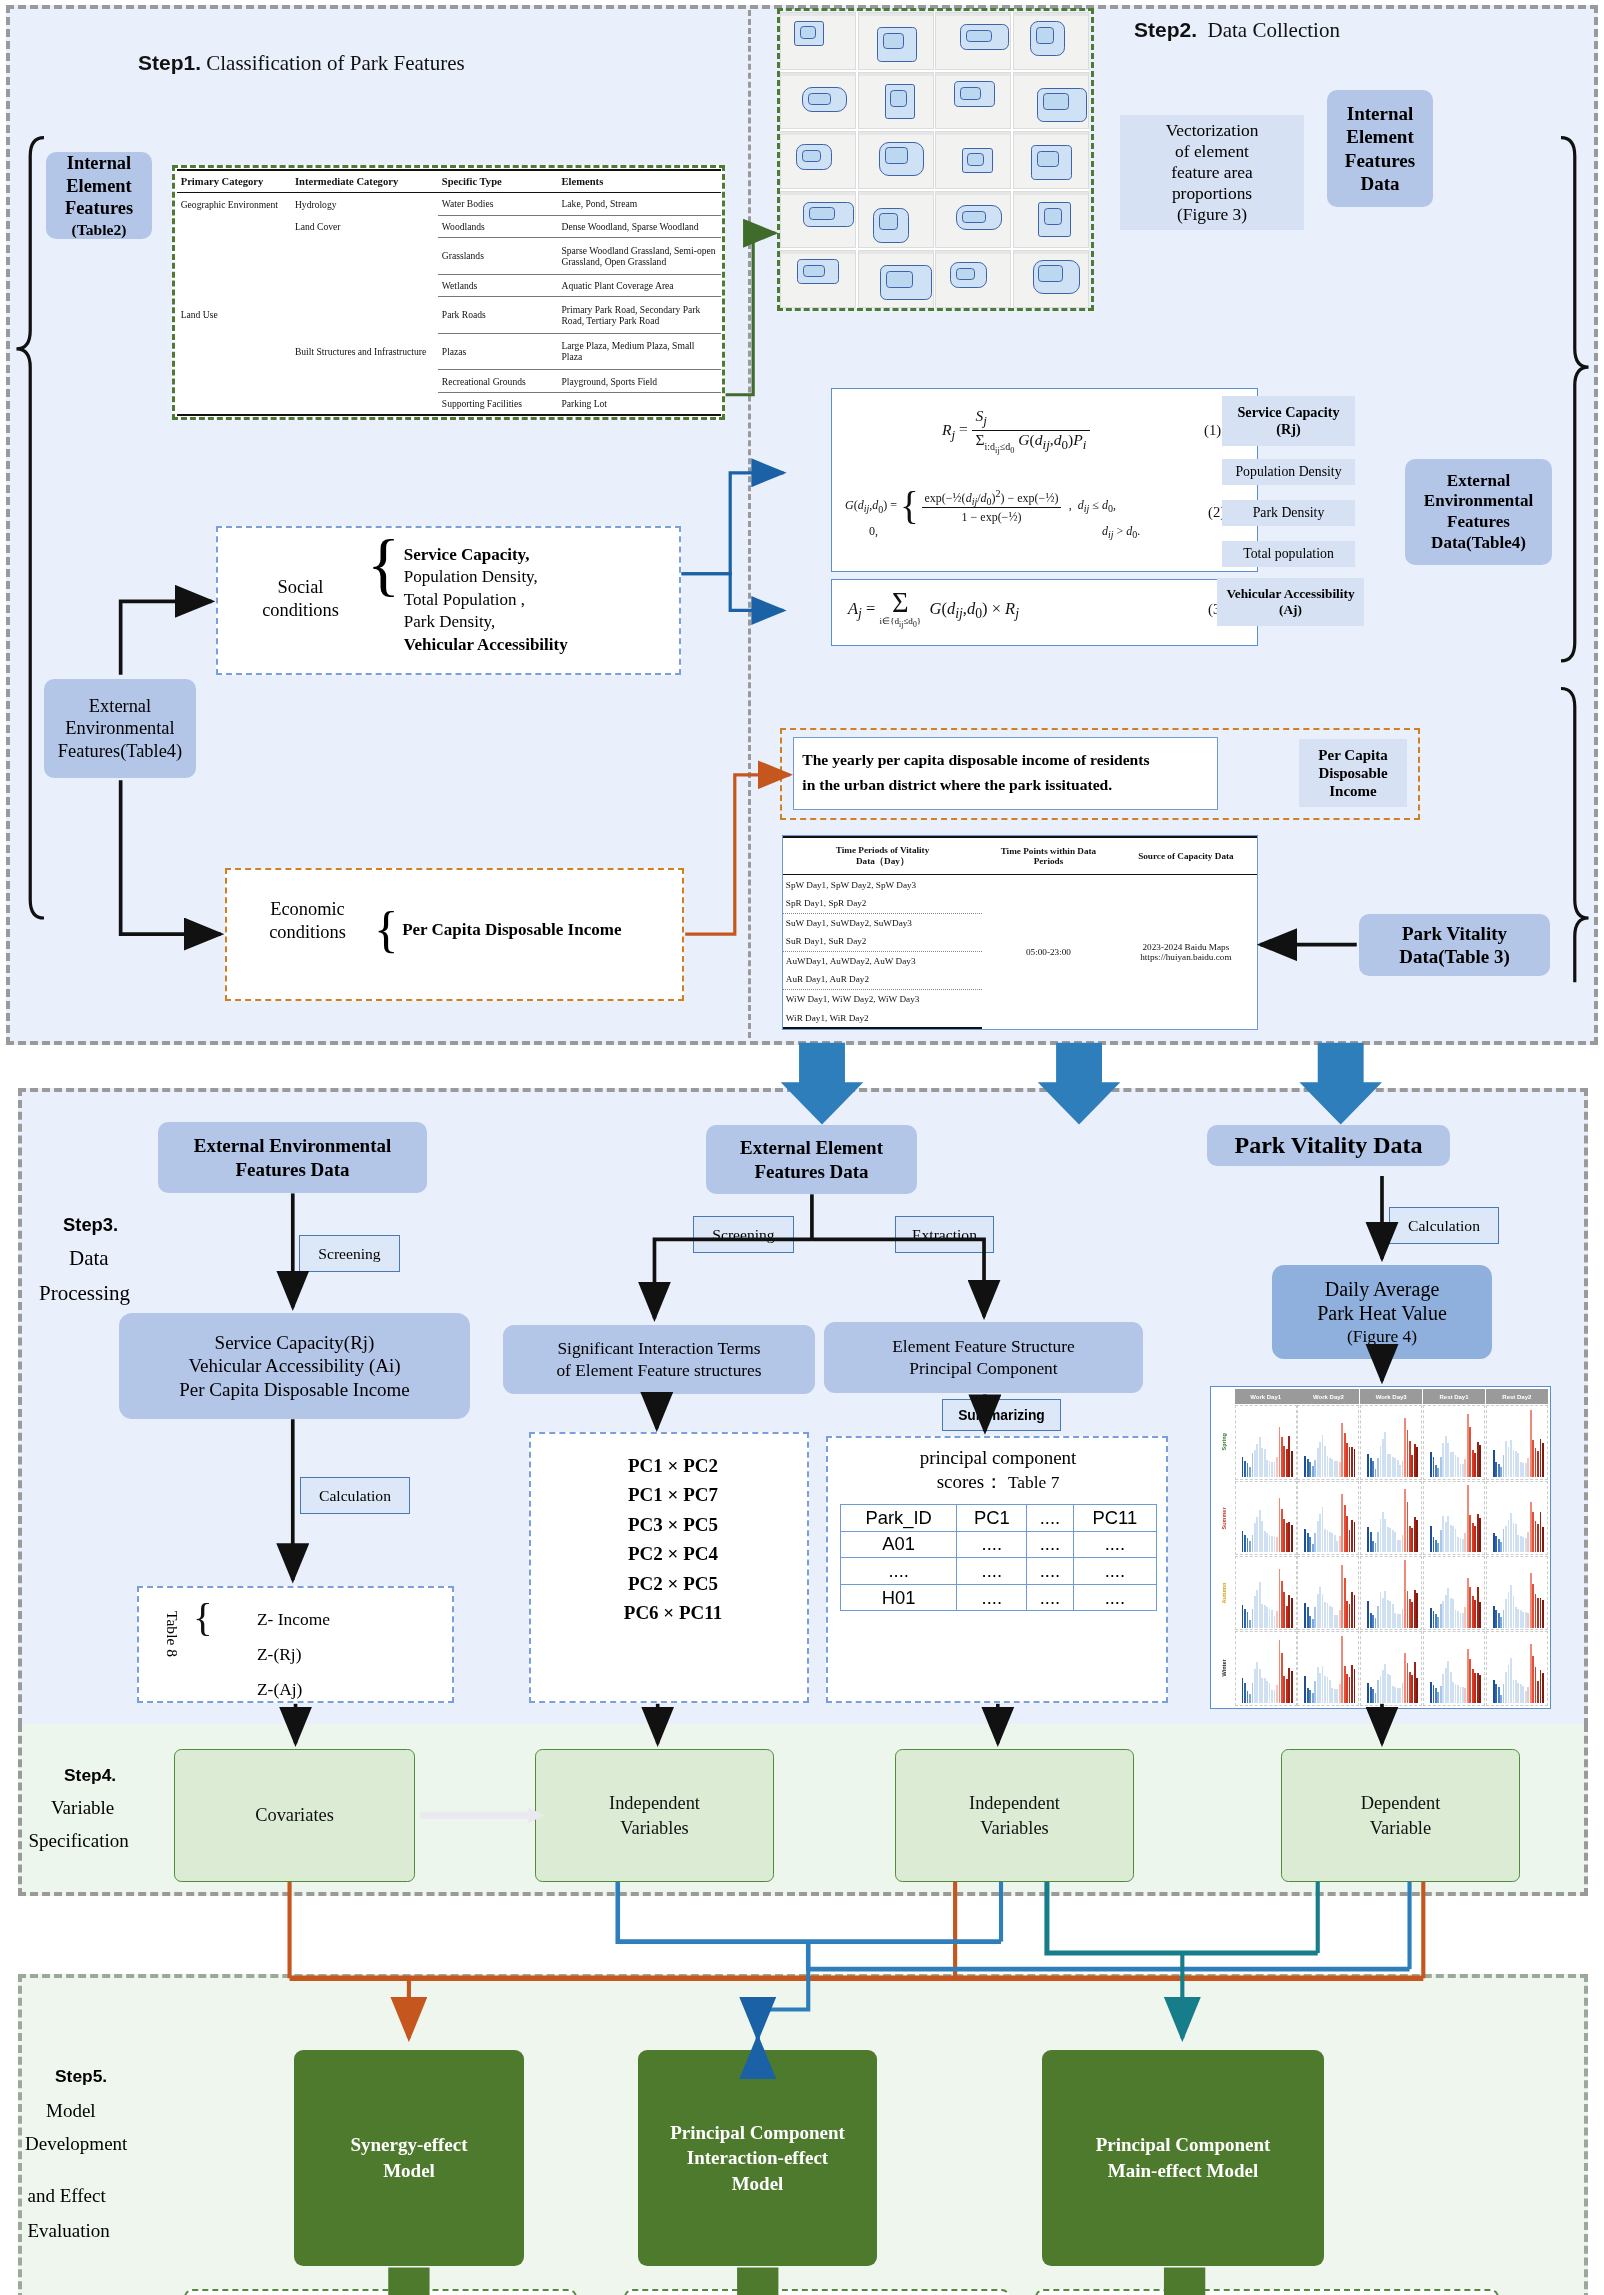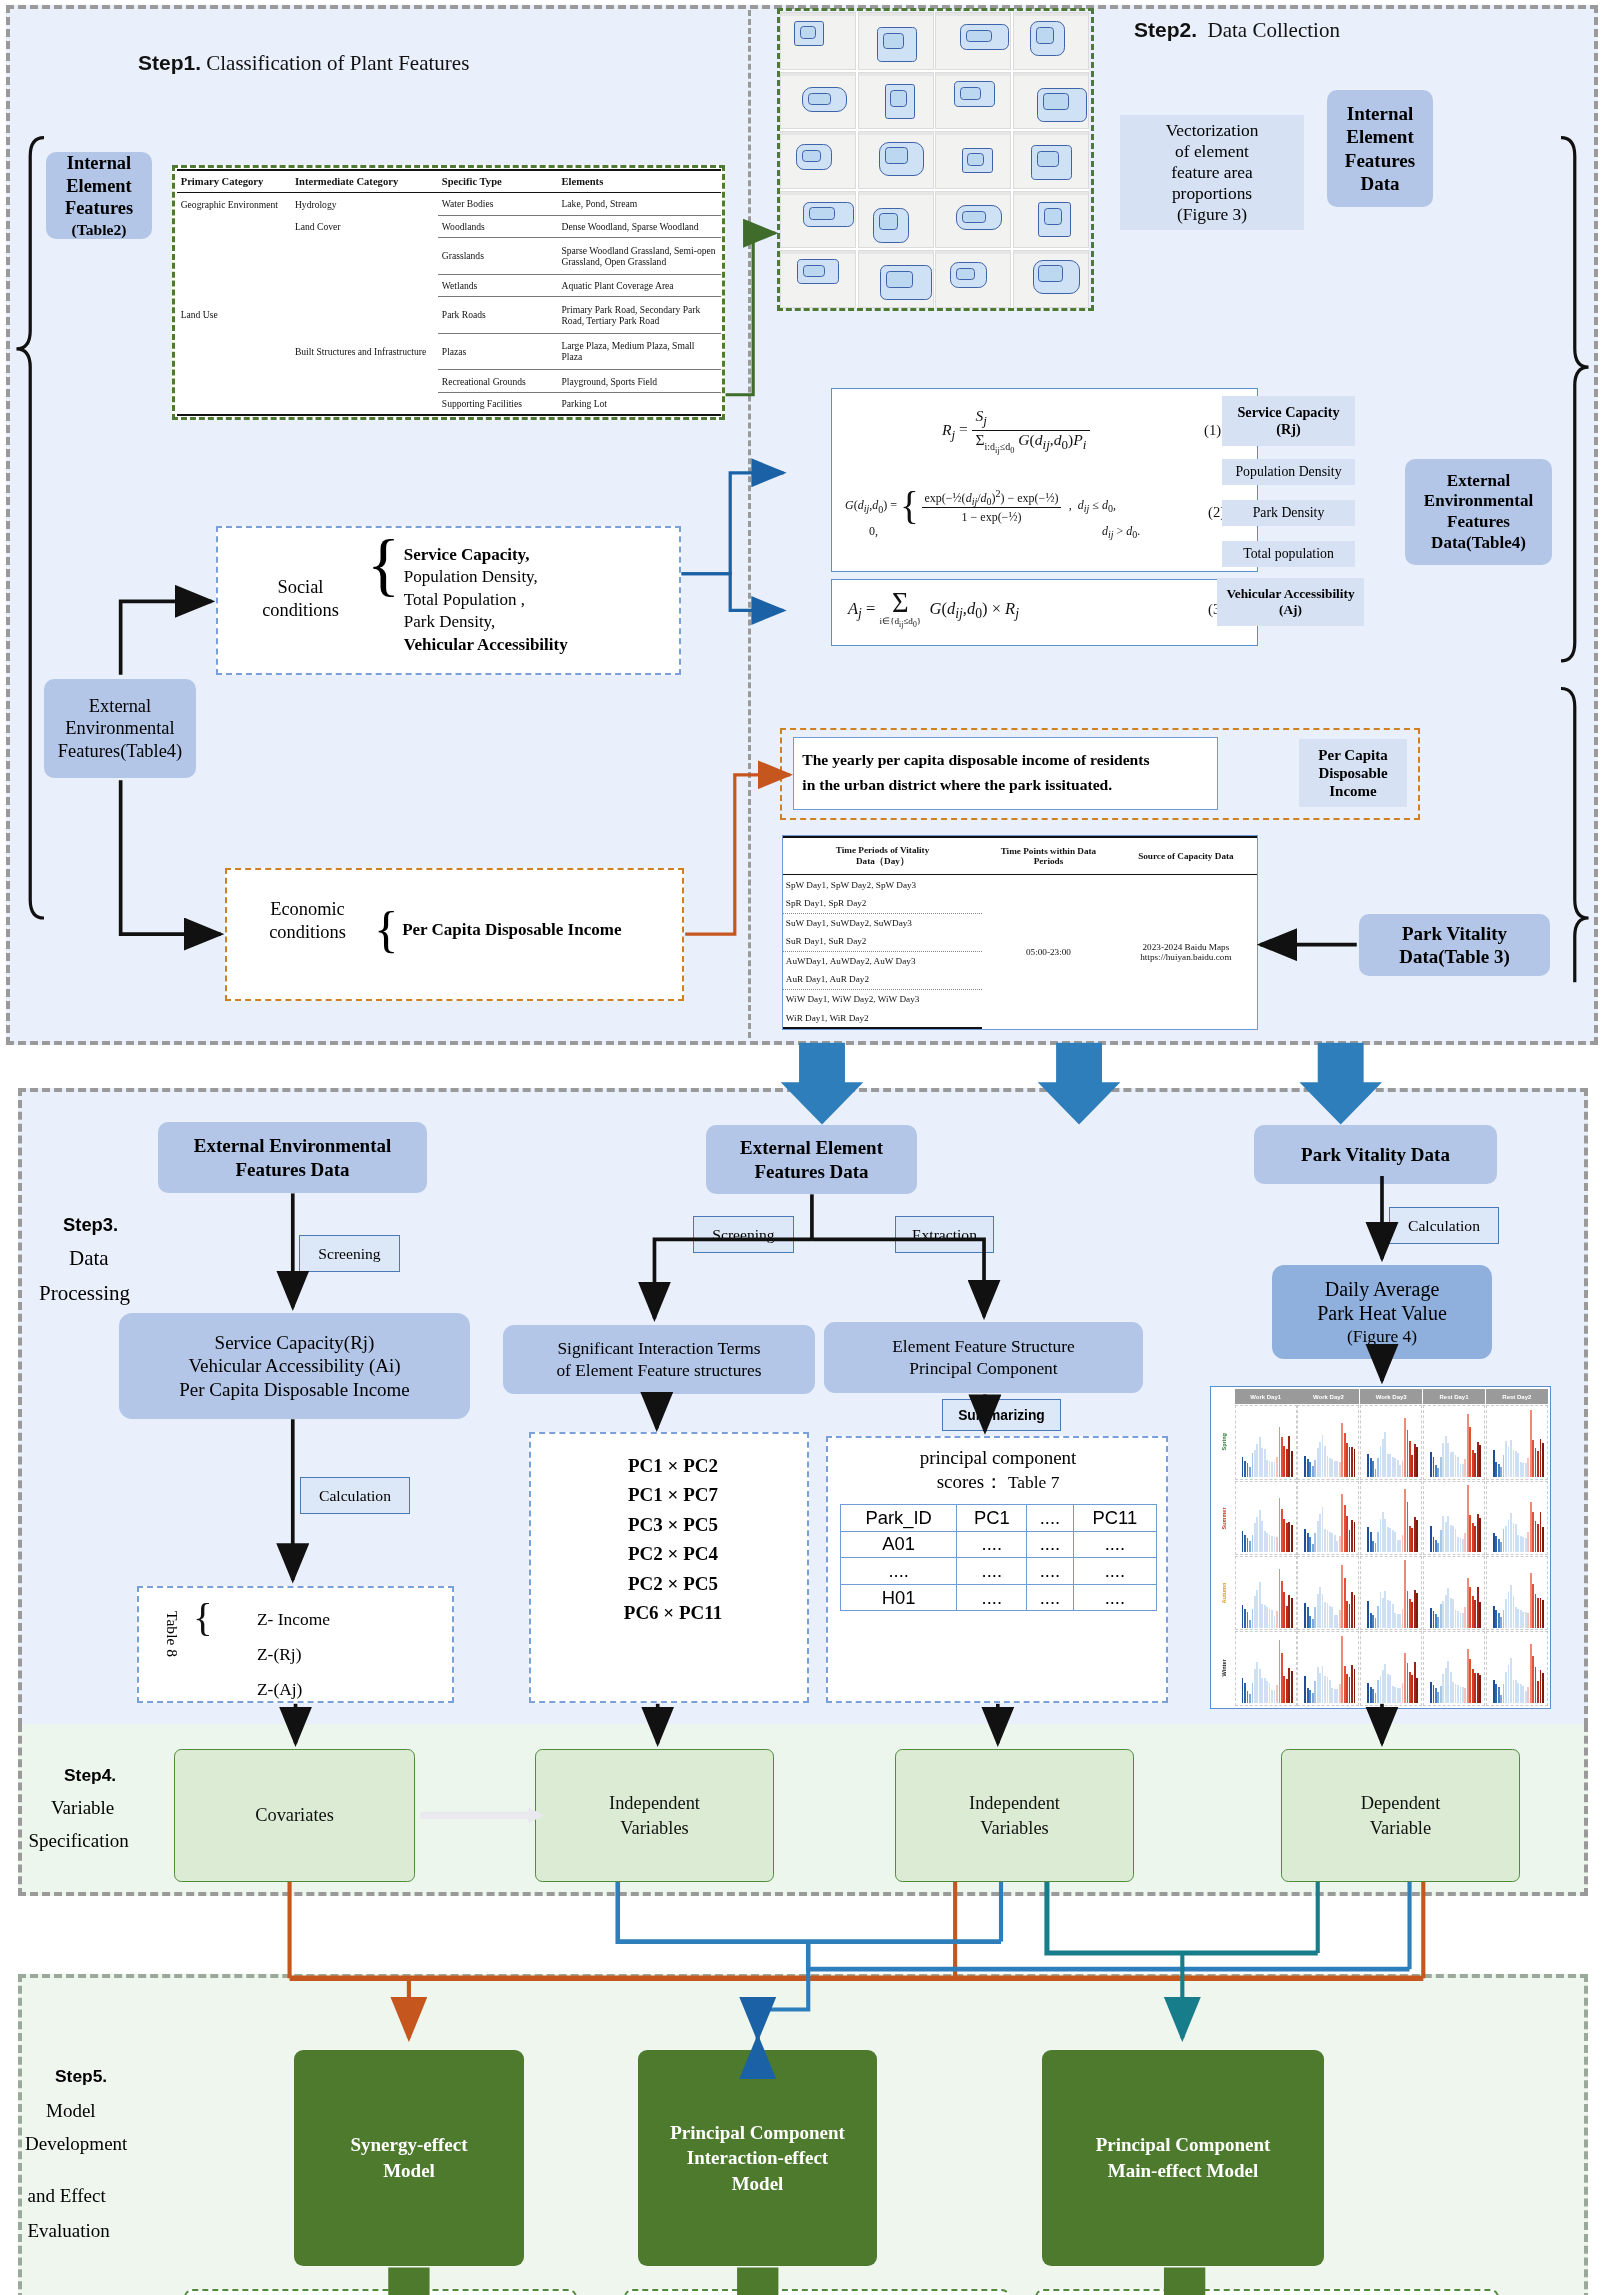--- a/index.html
+++ b/index.html
@@ -110,21 +110,21 @@
 
   <div class="panel panel-step12"></div>
   <div class="panel panel-step3"></div>
   <div class="panel panel-step4"></div>
   <div class="panel panel-step5"></div>
 
   <div class="panel" style="left:748px;top:10px;width:0;height:1028px;border-left:3.2px dashed #9a9a9a;"></div>
 
   <div class="txt step-title" style="left:138px;top:51px;">
     <b>Step1.</b>
-    <span>Classification of  Plant Features</span>
+    <span>Classification of  Park Features</span>
   </div>
 
   <div class="pill" style="left:46px;top:152px;width:106px;height:87px;font-size:18.4px;flex-direction:column;">
     <span>Internal</span>
     <span>Element</span>
     <span>Features</span>
     <span style="font-size:15.6px;">(Table2)</span>
   </div>
 
   <div class="dash-box dash-green" style="left:172px;top:165px;width:553px;height:255px;"></div>
@@ -544,21 +544,21 @@
         </tr>
         <tr>
           <td>H01</td>
           <td>....</td>
           <td>....</td>
           <td>....</td>
         </tr>
       </tbody>
     </table>
 
-  <div class="pill" style="left:1254px;top:1125px;width:243px;height:59px;font-size:19px;">Park Vitality Data</div>
+  <div class="pill" style="left:1207px;top:1125px;width:243px;height:41px;font-size:24px;">Park Vitality Data</div>
   <div class="proc" style="left:1389px;top:1207px;width:110px;height:37px;">Calculation</div>
   <div class="pill mid plain" style="left:1272px;top:1265px;width:220px;height:94px;font-size:20px;flex-direction:column;border-radius:12px;">
     <span>Daily Average</span>
     <span>Park Heat Value</span>
     <span style="font-size:17.4px;">(Figure 4)</span>
   </div>
   <div class="heat" id="heat" style="left:1210px;top:1386px;width:335px;height:317px;">
       <div class="hcell" style="background:#fff;border:none;"></div>
       <div class="hhdr">Work Day1</div>
       <div class="hhdr">Work Day2</div>

